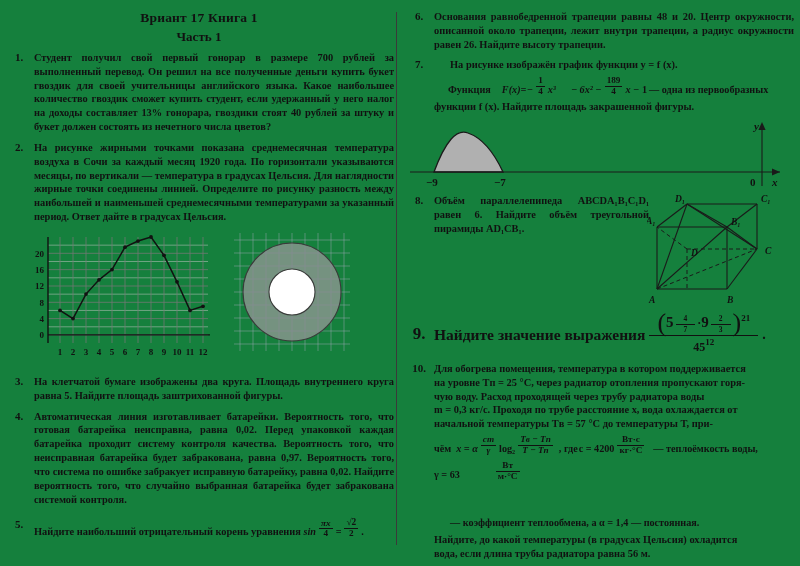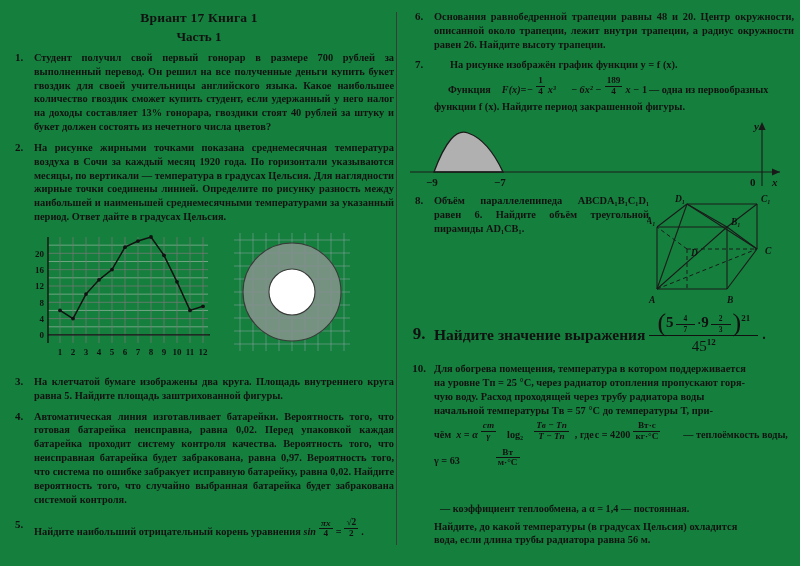--- a/index.html
+++ b/index.html
@@ -357,21 +357,21 @@
           <span class="ital" style="margin-left:14px">− 6x²</span>
           <span style="margin-left:2px">−</span>
           <span class="frac">
             <span class="num">189</span>
             <span class="den">4</span>
           </span>
           <span class="ital">x</span>
           <span style="margin-left:2px">− 1</span>
           <span style="margin-left:1px">— одна из первообразных</span>
         </div>
-        <div>функции f (x). Найдите период закрашенной фигуры.</div>
+        <div>функции f (x). Найдите площадь закрашенной фигуры.</div>
       </div>
     </div>
 
     <svg width="384" height="72" viewBox="0 0 384 72" style="margin-left:2px">
 
       <path d="M 28 52 Q 45 6 62 13 Q 82 20 97 52 Z" fill="#b0b0b0" stroke="#1a1a1a" stroke-width="1.3"></path>
 
       <line x1="4" y1="52" x2="374" y2="52" stroke="#1a1a1a" stroke-width="1.1"></line>
       <polygon points="374,52 366,48.6 366,55.4" fill="#1a1a1a"></polygon>
 
@@ -446,62 +446,63 @@
         <span class="bigfrac">
           <span class="num">
             <span class="paren">(</span><span style="font-size:15px; font-weight:bold;">5</span><span class="frac" style="font-size:7.5px; vertical-align:super;">
                 <span class="num">4</span>
                 <span class="den">7</span>
               </span><span style="font-size:12px">·</span><span style="font-size:15px; font-weight:bold;">9</span><span class="frac" style="font-size:7.5px; vertical-align:super;">
                 <span class="num">2</span>
                 <span class="den">3</span>
               </span><span class="paren">)</span><span class="sup" style="font-size:9px">21</span>
           </span>
-          <span class="den"><span style="font-size:15px; font-weight:normal;">45</span><span class="sup" style="font-size:9px">12</span></span>
+          <span class="den"><span style="font-size:12px; font-weight:bold;">45</span><span class="sup" style="font-size:9px">12</span></span>
         </span>
         <span style="font-size:14px">.</span>
       </div>
     </div>
 
     <div class="problem" style="margin-top:6px">
       <div class="pnum">10.</div>
       <div class="ptext">
         <div>Для обогрева помещения, температура в котором поддерживается</div>
         <div>на уровне Tп = 25 °C, через радиатор отопления пропускают горя-</div>
         <div>чую воду. Расход проходящей через трубу радиатора воды</div>
+        <div>m = 0,3 кг/с. Проходя по трубе расстояние x, вода охлаждается от</div>
         <div>начальной температуры Tв = 57 °C до температуры T, при-</div>
 
         <div class="eqn" style="margin:4px 0 4px 0; flex-wrap:wrap;">
           <span>чём</span>
           <span class="ital" style="margin-left:4px">x = α</span>
           <span class="frac">
             <span class="num ital">cm</span>
             <span class="den ital">γ</span>
           </span>
-          <span style="margin:0 8px">log₂</span>
+          <span style="margin:0 0">log₂</span>
           <span class="frac">
             <span class="num ital">Tв − Tп</span>
             <span class="den ital">T − Tп</span>
           </span>
           <span style="margin-left:3px">, где</span>
           <span style="">c = 4200</span>
           <span class="frac">
             <span class="num">Вт·с</span>
             <span class="den">кг·°C</span>
           </span>
-          <span style="margin-left:20px">— теплоёмкость воды,</span>
+          <span style="margin-left:6px">— теплоёмкость воды,</span>
         </div>
 
         <div class="eqn" style="margin:2px 0 4px 0; flex-wrap:wrap;gap:34px;">
           <span>γ = 63</span>
           <span class="frac">
             <span class="num">Вт</span>
             <span class="den">м·°C</span>
           </span>
-          <span style="margin-left:6px">— коэффициент теплообмена, а α = 1,4 — постоянная.</span>
+          <span style="margin-left:16px">— коэффициент теплообмена, а α = 1,4 — постоянная.</span>
         </div>
 
         <div>Найдите, до какой температуры (в градусах Цельсия) охладится</div>
         <div>вода, если длина трубы радиатора равна 56 м.</div>
       </div>
     </div>
 
   </div>
 </div>
 

